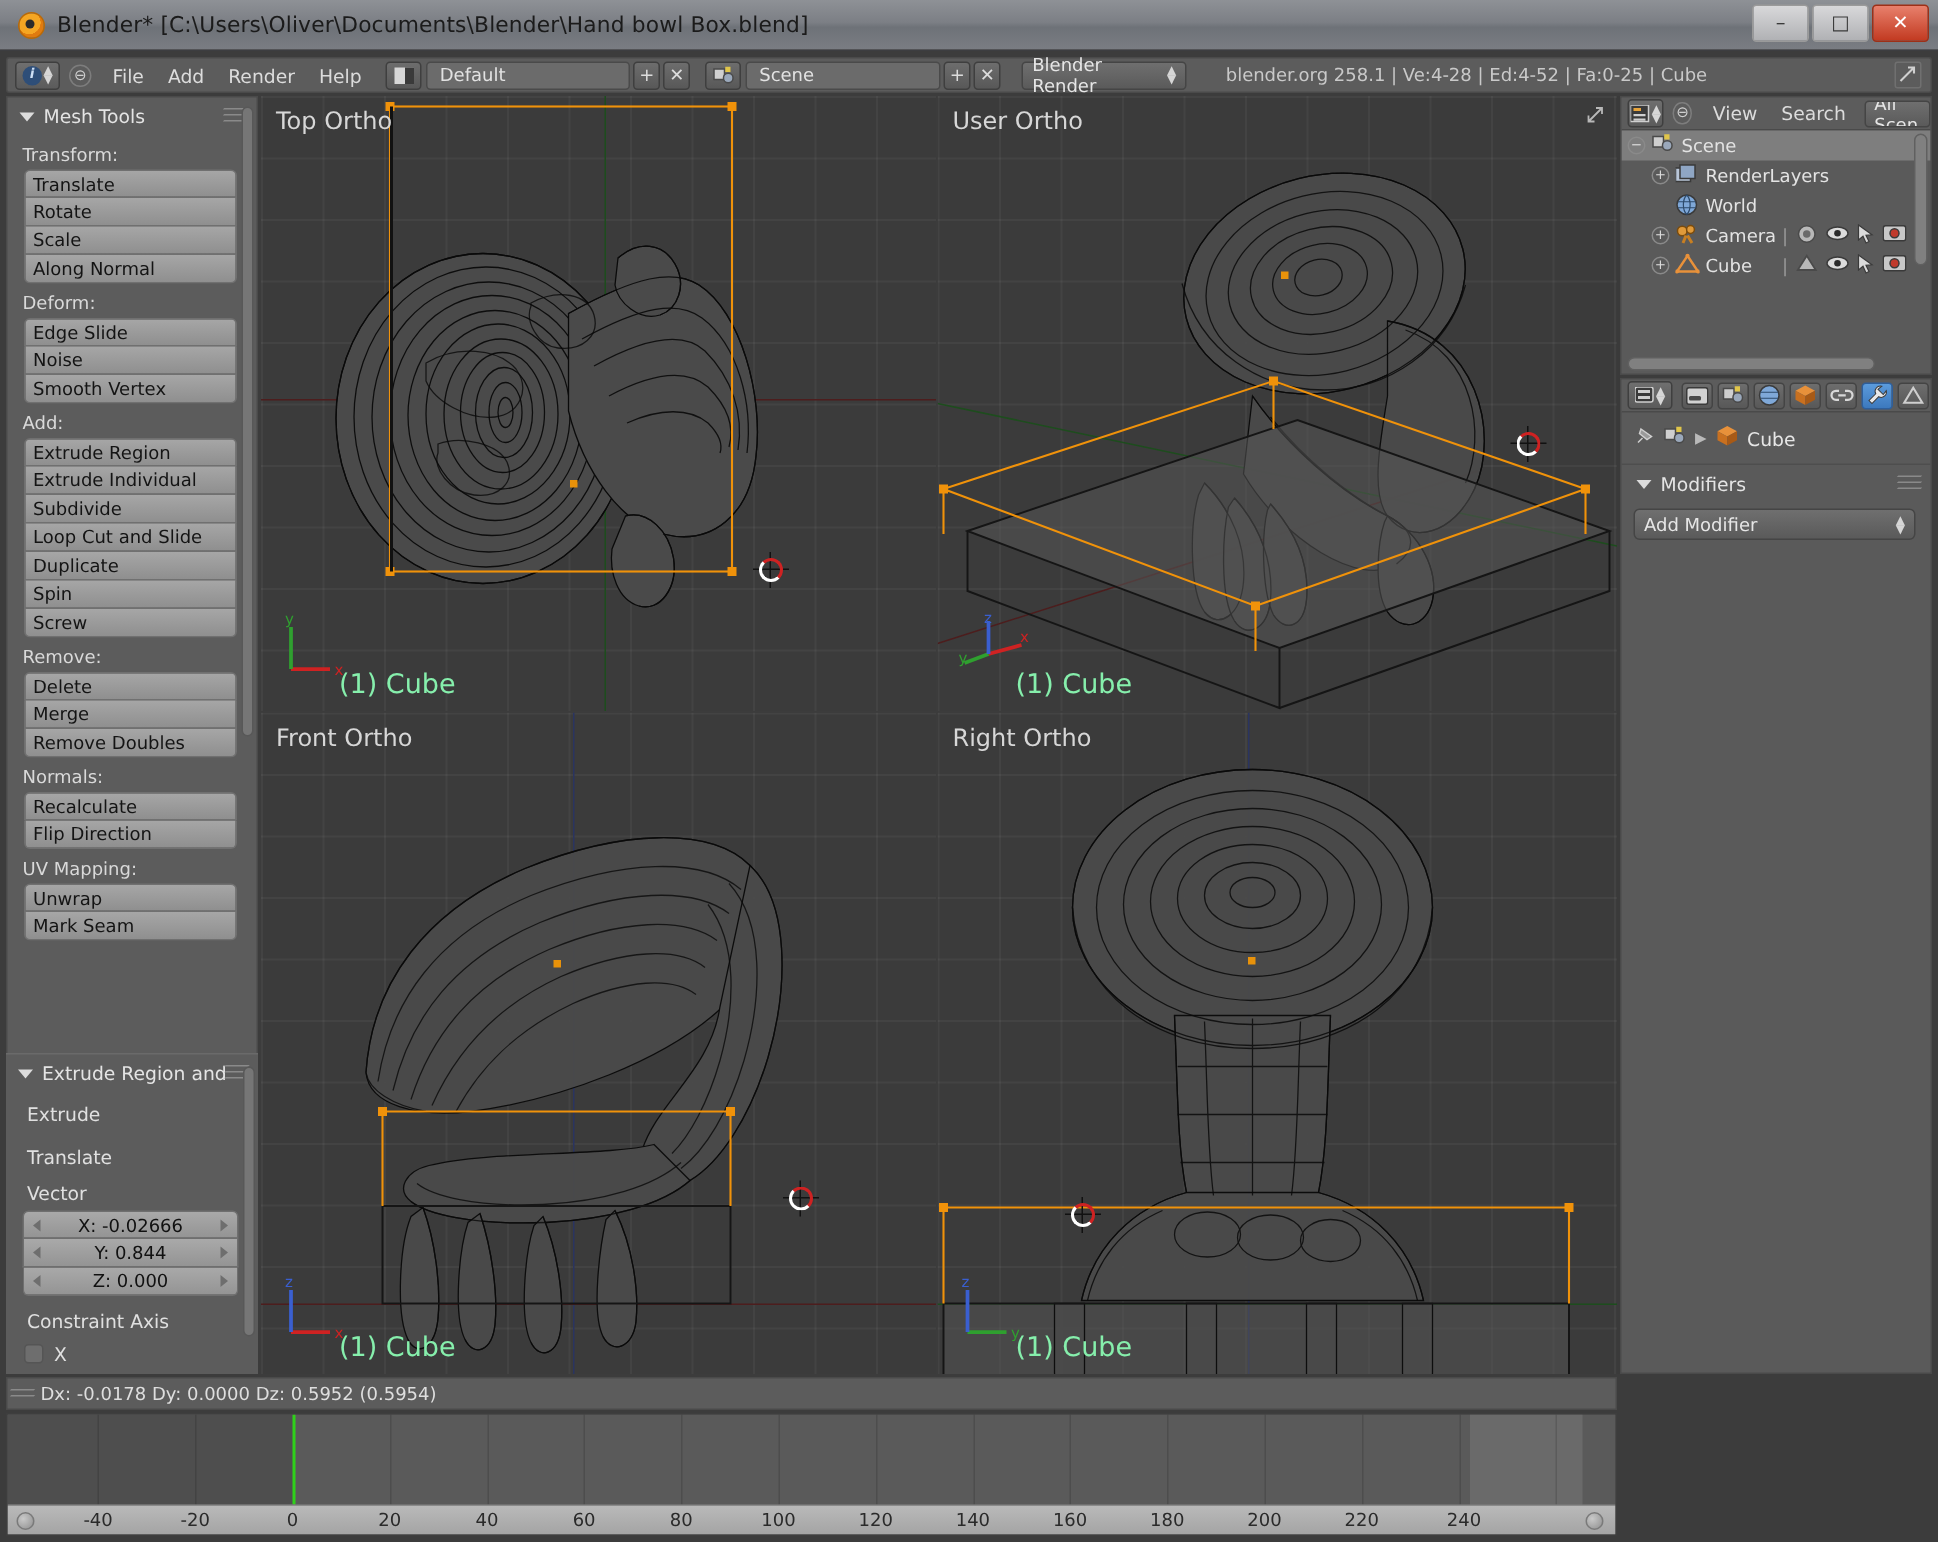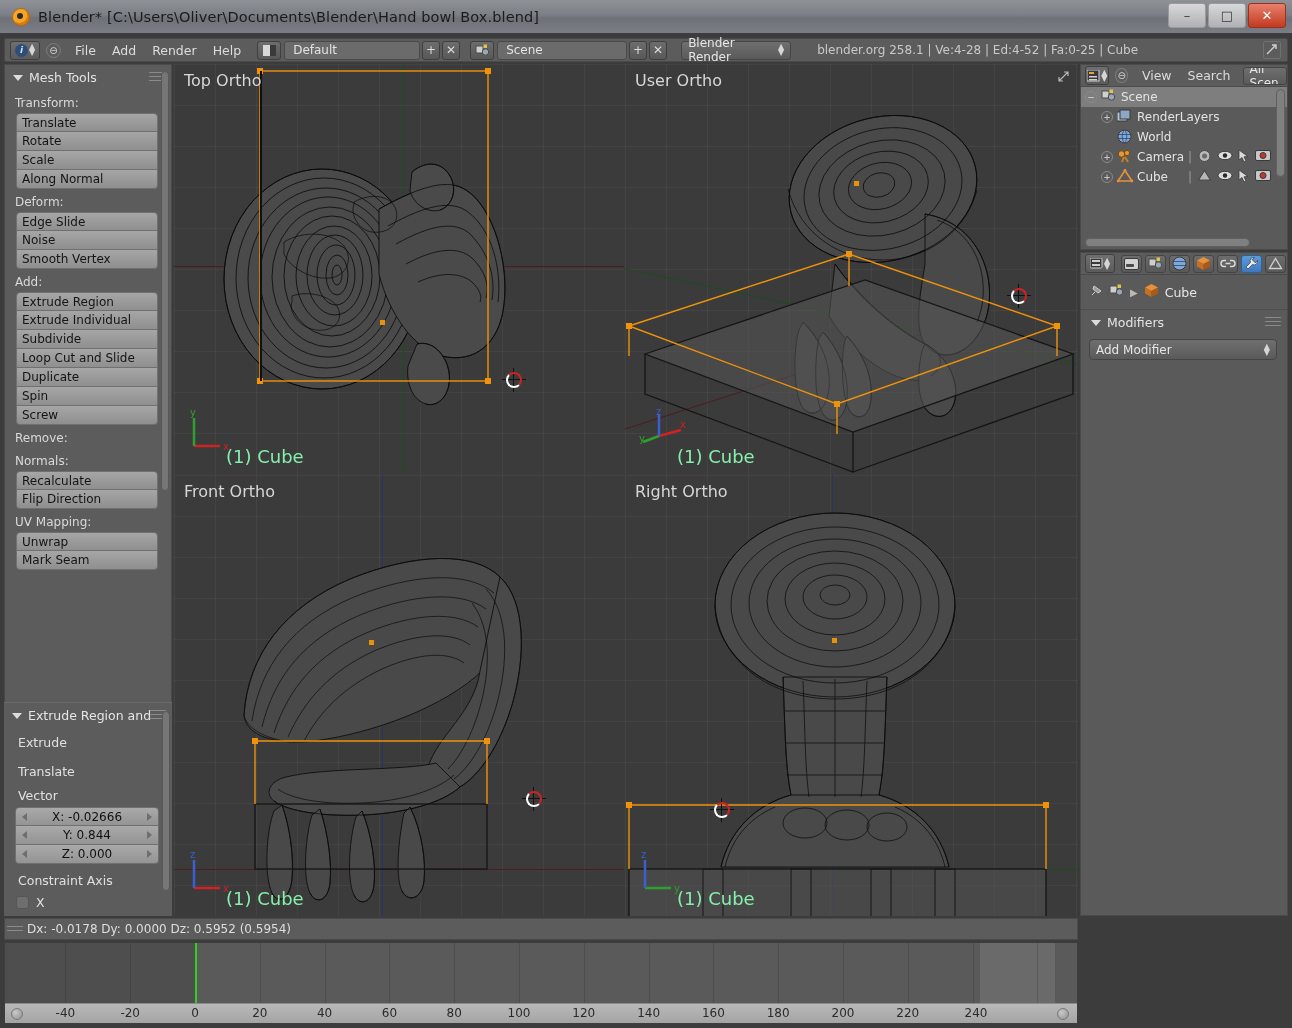--- a/index.html
+++ b/index.html
@@ -260,20 +260,25 @@
           <div class="tgrp">
             <div class="tbtn">Extrude Region</div>
             <div class="tbtn">Extrude Individual</div>
             <div class="tbtn">Subdivide</div>
             <div class="tbtn">Loop Cut and Slide</div>
             <div class="tbtn">Duplicate</div>
             <div class="tbtn">Spin</div>
             <div class="tbtn">Screw</div>
           </div>
           <div class="sect-label">Remove:</div>
+          <div class="tgrp">
+            <div class="tbtn">Delete</div>
+            <div class="tbtn">Merge</div>
+            <div class="tbtn">Remove Doubles</div>
+          </div>
           <div class="sect-label">Normals:</div>
           <div class="tgrp">
             <div class="tbtn">Recalculate</div>
             <div class="tbtn">Flip Direction</div>
           </div>
           <div class="sect-label">UV Mapping:</div>
           <div class="tgrp">
             <div class="tbtn">Unwrap</div>
             <div class="tbtn">Mark Seam</div>
           </div>

